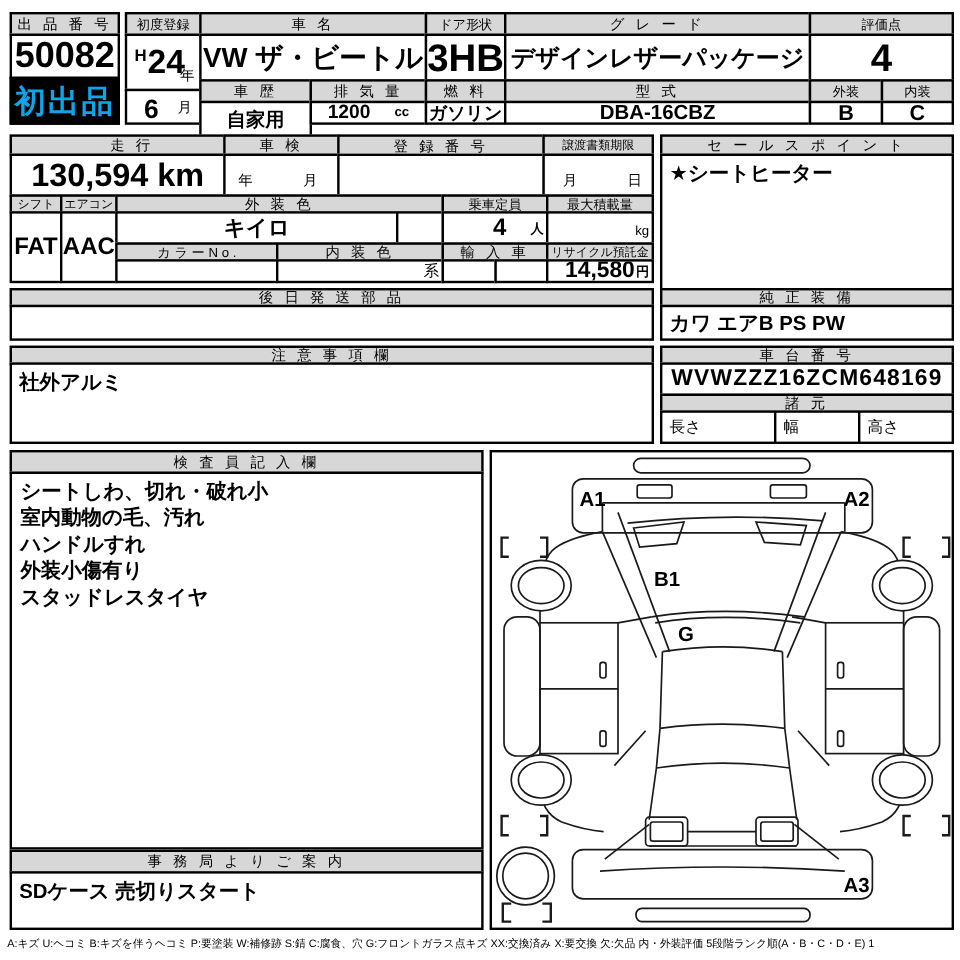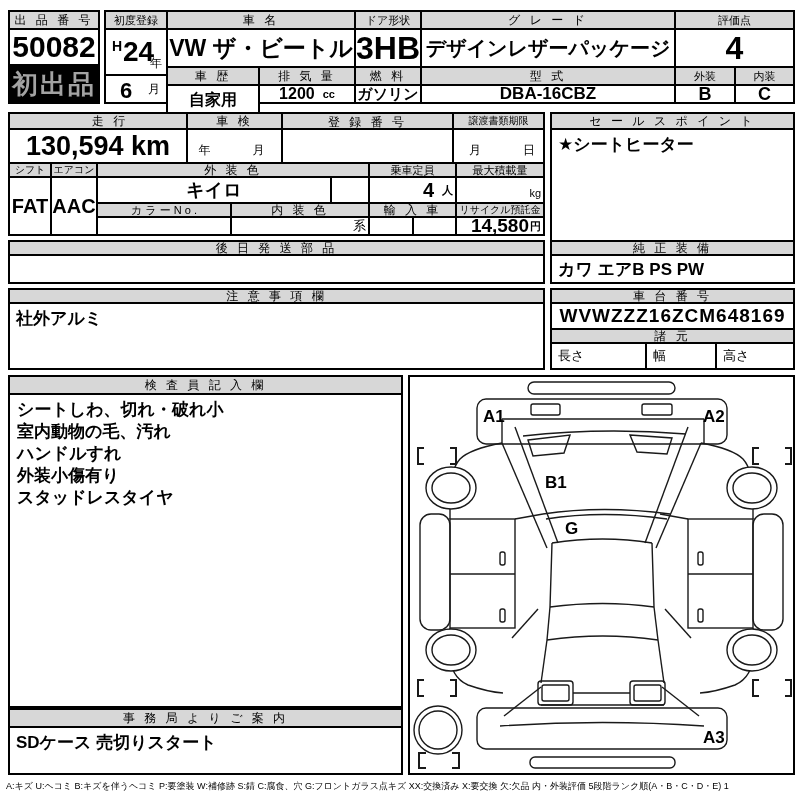--- a/index.html
+++ b/index.html
@@ -5,22 +5,22 @@
   html,body{margin:0;padding:0;background:#fff;}
   body{width:800px;height:800px;position:relative;font-family:"Liberation Sans","DejaVu Sans",sans-serif;color:#000;}
   .cell{position:absolute;box-sizing:border-box;border:2px solid #000;background:#fff;overflow:hidden;}
   .hdr{background:#d7d7d7;display:flex;align-items:center;justify-content:center;font-size:12px;letter-spacing:3px;white-space:nowrap;}
   .hdr.small{font-size:10px;letter-spacing:0;}
   .val{display:flex;align-items:center;justify-content:center;font-weight:bold;white-space:nowrap;}
   .val.left{justify-content:flex-start;padding-left:6px;}
   .val.right{justify-content:flex-end;padding-right:2px;}
   .val.top{align-items:flex-start;padding-top:3px;}
   .val.bottom{align-items:flex-end;padding-bottom:3px;}
-  .badge{background:#000;color:#a3a3a3;display:flex;align-items:center;justify-content:center;font-size:26px;font-weight:bold;letter-spacing:2px;border:2px solid #000;}
-  .unit{font-size:11px;font-weight:bold;margin-left:8px;}
+  .badge{background:#000;color:#0ea5e9;display:flex;align-items:center;justify-content:center;font-size:26px;font-weight:bold;letter-spacing:2px;border:2px solid #000;}
+  .unit{font-size:11px;font-weight:bold;margin-left:20px;}
   .placeholder{font-size:12px;font-weight:normal;letter-spacing:6px;}
   .notes-line{font-size:17px;font-weight:bold;line-height:22px;}
   .legend{position:absolute;left:6px;top:780px;width:790px;font-size:9px;white-space:nowrap;letter-spacing:0;}
   svg text{font-family:"Liberation Sans","DejaVu Sans",sans-serif;font-weight:bold;font-size:17px;}
 </style>
 </head>
 <body>
 
 <div class="cell hdr" style="left:8px;top:10px;width:92px;height:20px">出 品 番 号</div>
 <div class="cell val" style="left:8px;top:28px;width:92px;height:38px;font-size:30px">50082</div>

